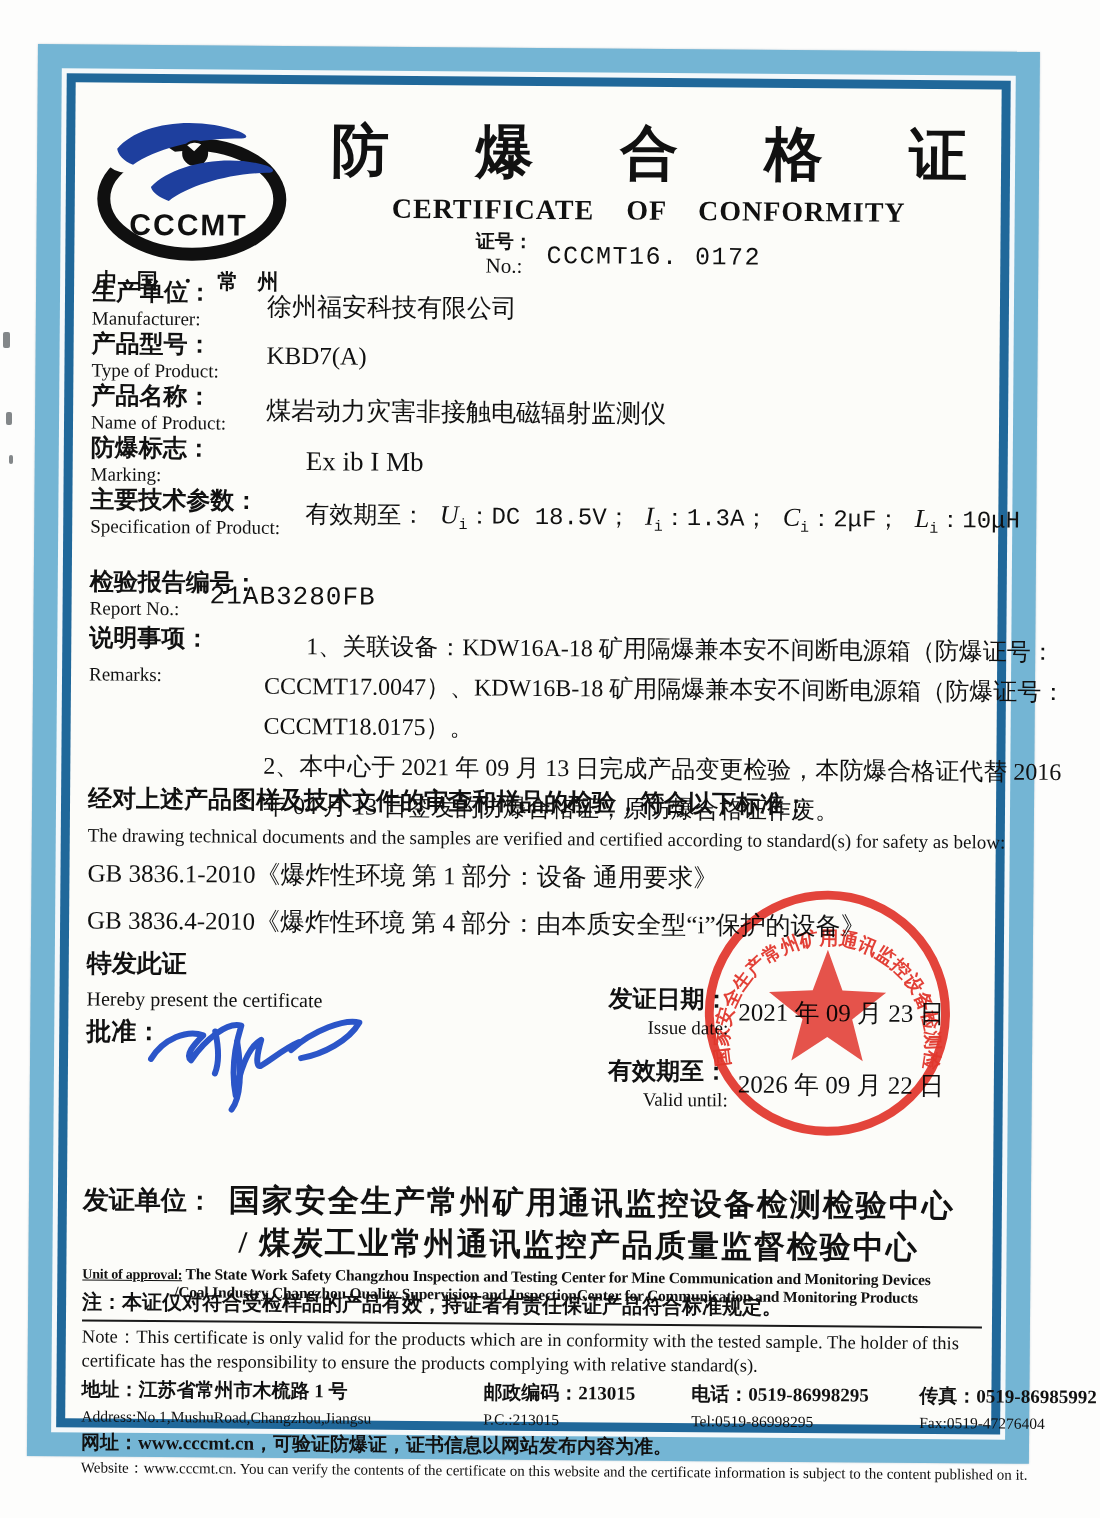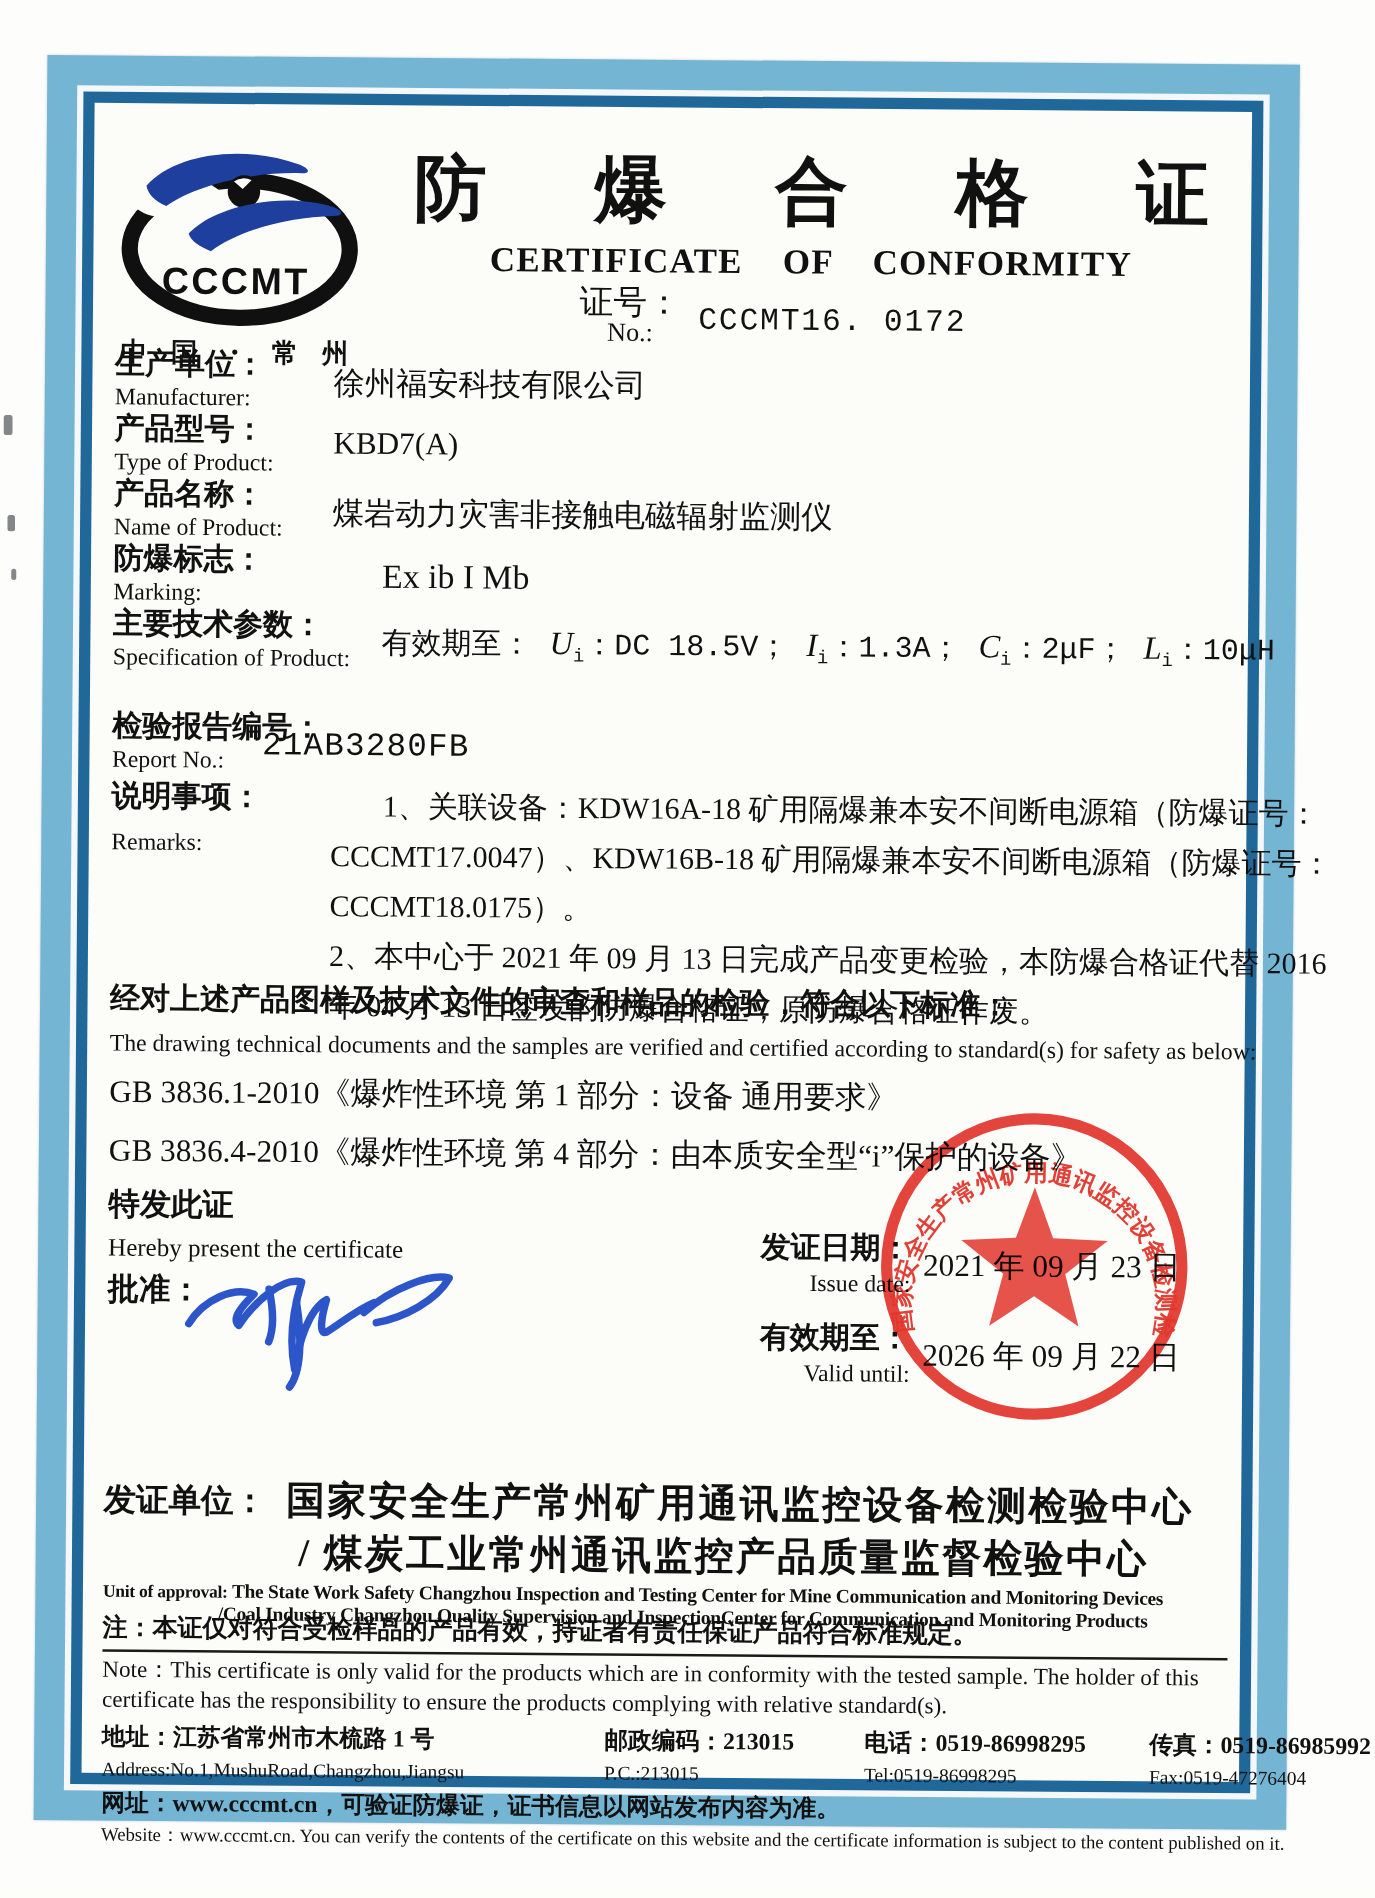--- a/index.html
+++ b/index.html
@@ -29,21 +29,21 @@
   .logo-col{width:240px;text-align:center;padding-top:8px;}
   .logo-region{font-size:21px;font-weight:700;letter-spacing:7px;margin-top:2px;
     font-family:"Liberation Serif",serif;}
   .title-col{flex:1;text-align:center;padding-top:14px;}
   .title-cn{font-size:58px;font-weight:600;letter-spacing:36px;text-indent:36px;
     line-height:66px;}
   .title-en{font-size:28px;font-weight:600;word-spacing:24px;letter-spacing:1px;margin-top:8px;}
   .no-row{display:flex;justify-content:center;align-items:center;gap:14px;margin-top:4px;
     transform:translateX(-30px);}
   .no-labels{text-align:center;line-height:24px;}
-  .no-label-cn{font-size:27px;font-weight:400;}
+  .no-label-cn{font-size:19px;font-weight:700;}
   .no-label-en{font-size:21px;}
   .no-value{font-size:25px;letter-spacing:1.5px;font-family:"Liberation Mono","DejaVu Sans Mono",monospace;padding-top:4px;}
 
   
   .sec-fields{position:absolute;top:194px;left:18px;right:12px;}
   .frow{display:flex;height:52px;}
   .flabel{width:175px;flex:none;}
   .lab-cn{font-size:24px;font-weight:600;line-height:30px;white-space:nowrap;}
   .lab-en{font-size:19px;line-height:24px;white-space:nowrap;}
   .fvalue{font-size:25px;padding-top:12px;white-space:nowrap;}
@@ -84,21 +84,21 @@
   .stamp{position:absolute;left:630px;top:796px;z-index:5;
     mix-blend-mode:multiply;opacity:.92;}
 
   
   .sec-issuer{position:absolute;top:1096px;left:16px;right:10px;}
   .issuer-row{display:flex;}
   .issuer-label{font-size:26px;font-weight:700;width:146px;flex:none;padding-top:4px;white-space:nowrap;}
   .issuer-cn1{font-size:31px;font-weight:700;letter-spacing:2px;white-space:nowrap;}
   .issuer-cn2{font-size:31px;font-weight:700;letter-spacing:2px;white-space:nowrap;padding-left:10px;}
   .issuer-en1{font-size:15.5px;font-weight:700;white-space:nowrap;letter-spacing:-.2px;margin-top:2px;}
-  .issuer-en1 .small-lab{font-size:14px;}
+  .issuer-en1 .small-lab{font-size:14px;text-decoration:underline;}
   .issuer-en2{font-size:15.5px;font-weight:700;white-space:nowrap;letter-spacing:-.2px;padding-left:92px;}
 
   
   .sec-footer{position:absolute;top:1206px;left:16px;right:10px;}
   .note-cn{font-size:20px;font-weight:600;white-space:nowrap;
     border-bottom:2.5px solid #1a1a1a;padding-bottom:4px;}
   .note-en{font-size:18.5px;line-height:24px;margin-top:3px;}
   .contact{display:flex;margin-top:4px;}
   .contact>div{white-space:nowrap;}
   .c-cn{font-size:19px;font-weight:600;}

